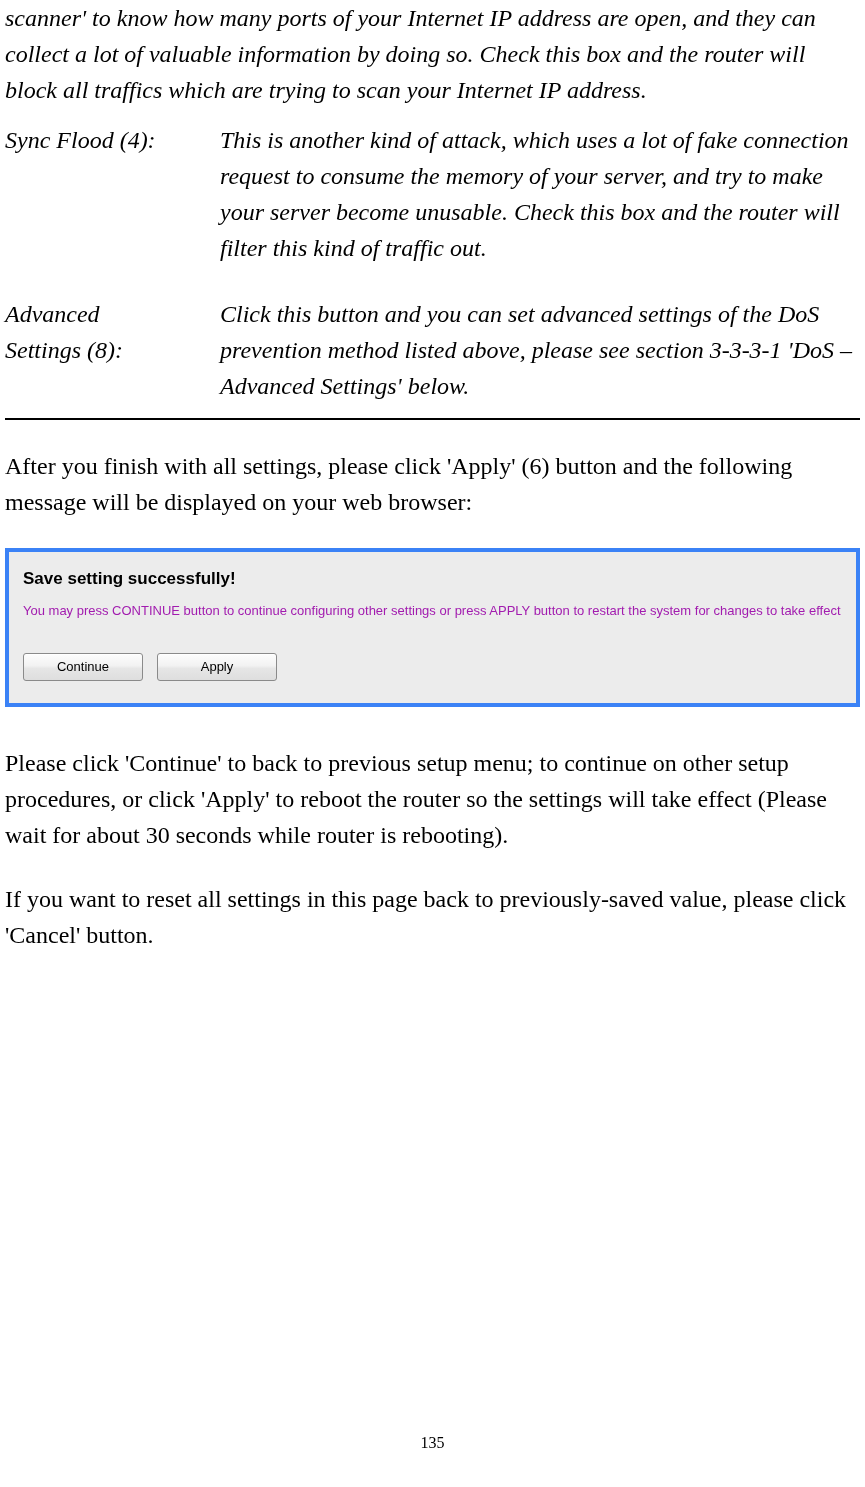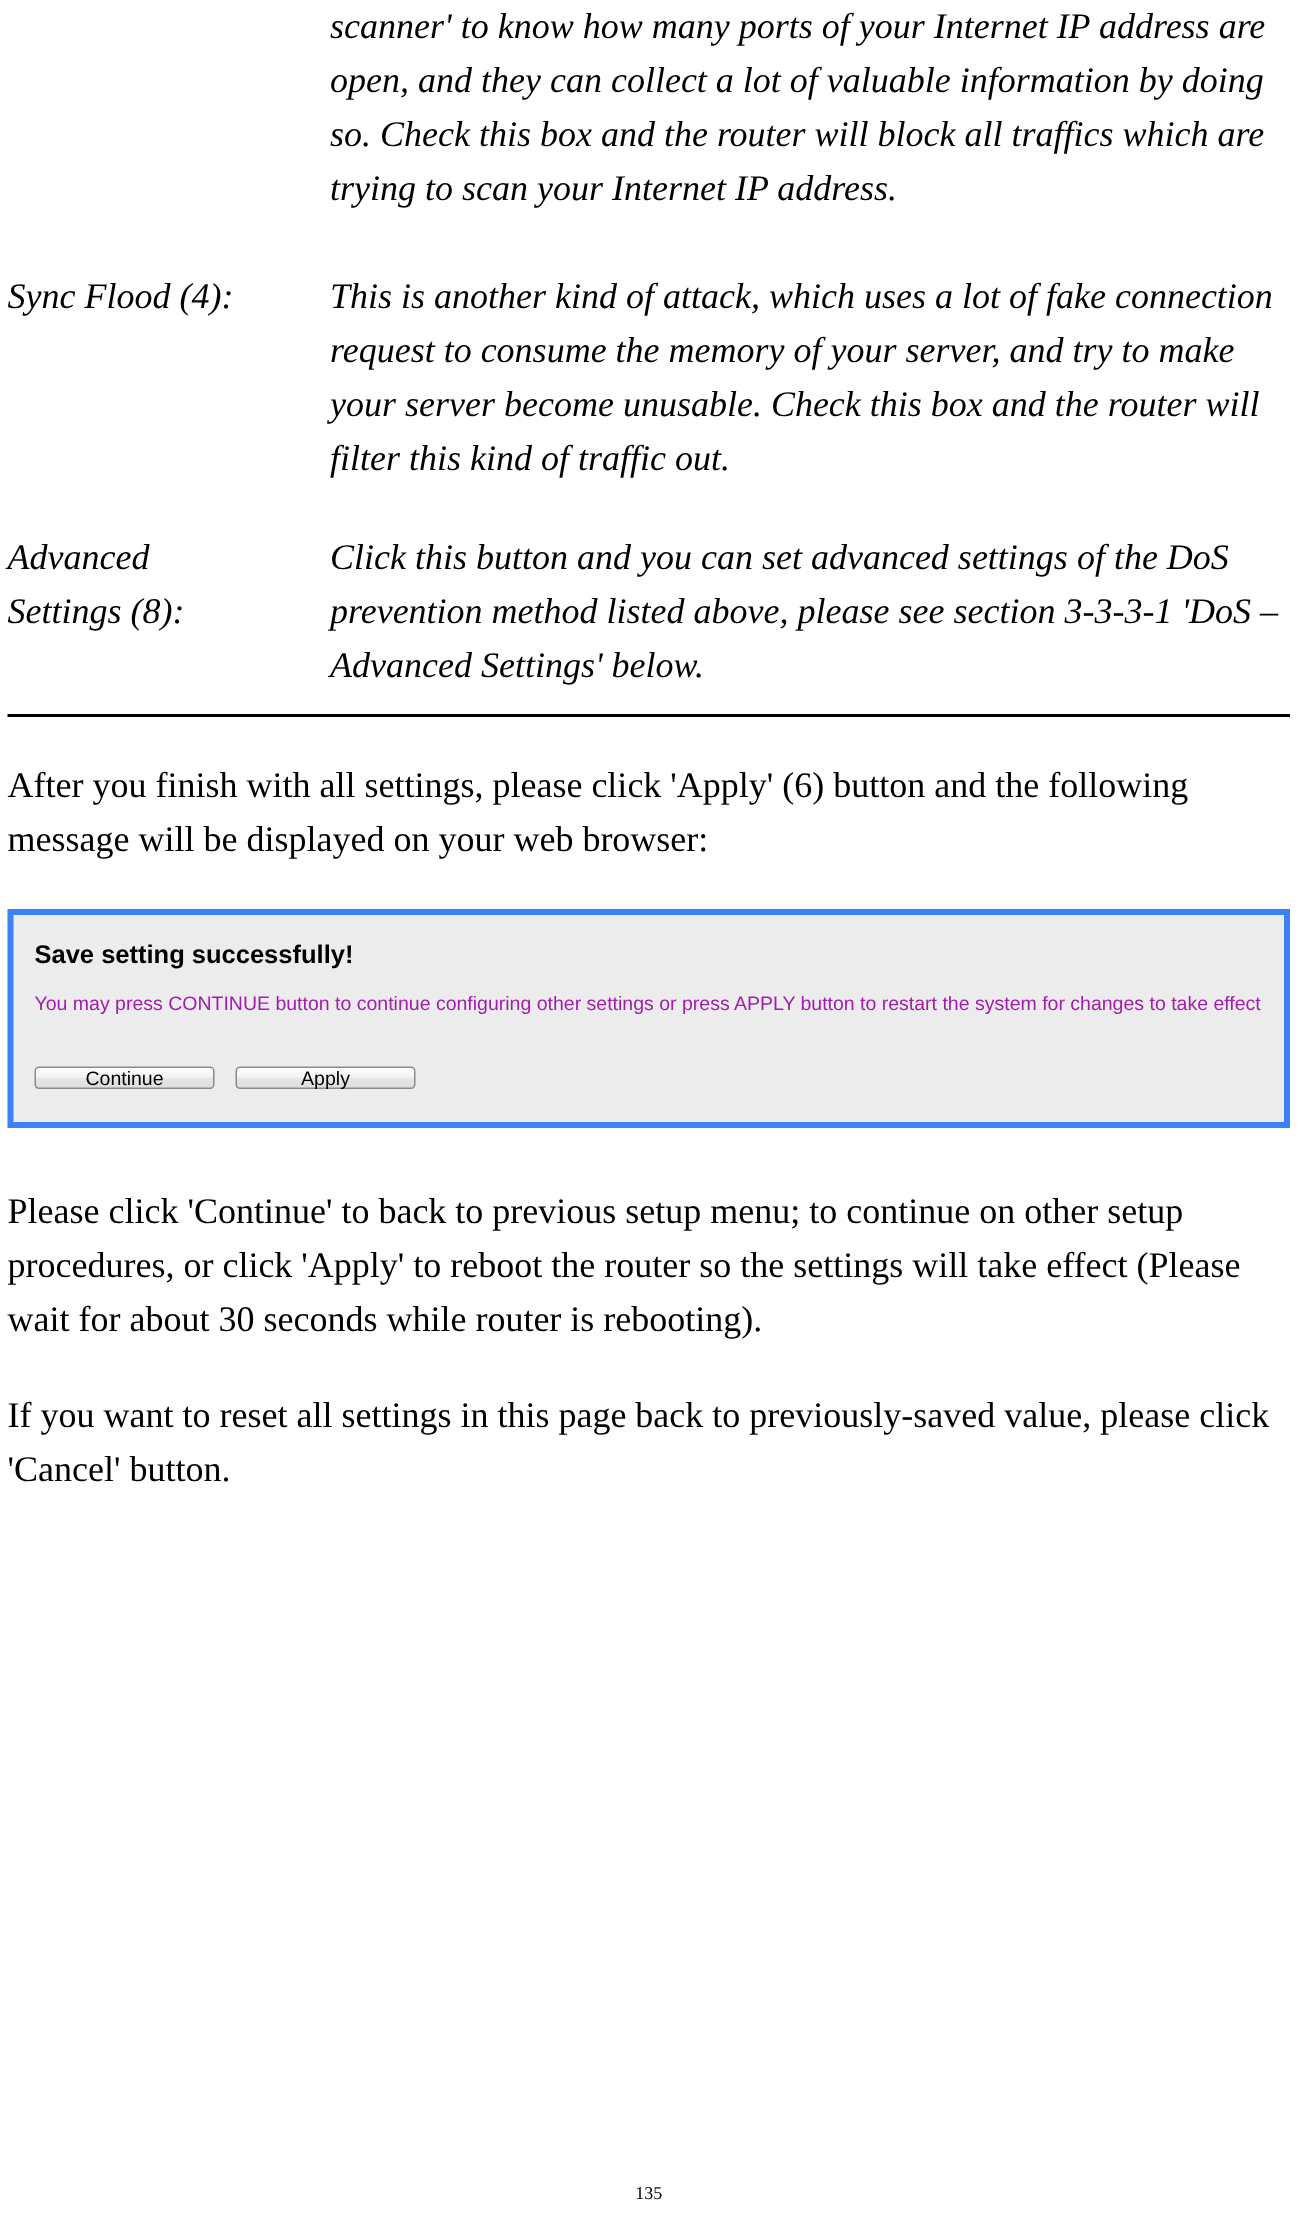--- a/index.html
+++ b/index.html
@@ -20,21 +20,22 @@
     }
     .defs-table {
       width: 100%;
       margin-bottom: 10px;
     }
     .defs-row {
       display: flex;
       margin-bottom: 30px;
     }
     .defs-row.first {
-      margin-bottom: 36px;
+      margin-bottom: 14px;
+      flex-direction: column;
     }
     .defs-row.last {
       margin-bottom: 0;
       padding-bottom: 4px;
     }
     .defs-label {
       width: 215px;
       flex-shrink: 0;
       font-style: italic;
     }
@@ -69,39 +70,39 @@
       color: #a21caf;
       margin-bottom: 34px;
       line-height: 1.35;
     }
     .btn-row {
       display: flex;
       gap: 14px;
     }
     .ui-button {
       width: 120px;
-      height: 15px;
+      height: 28px;
       background: linear-gradient(#fdfdfd, #f2f2f2 45%, #e6e6e6 55%, #dedede);
       border: 1px solid #8a8a8a;
       border-radius: 3px;
       font-family: Arial, Helvetica, sans-serif;
       font-size: 13px;
       color: #000;
       display: flex;
       align-items: center;
       justify-content: center;
       box-shadow: inset 0 1px 0 #fff;
     }
     .page-number {
       position: absolute;
-      bottom: 16px;
+      bottom: 32px;
       left: 0;
       width: 100%;
       text-align: center;
-      font-size: 12px;
+      font-size: 16px;
     }
   </style>
 </head>
 <body>
 
 <div class="defs-table">
 
   <div class="defs-row first">
     <div class="defs-label"></div>
     <div class="defs-desc">scanner' to know how many ports of your Internet IP address are open, and they can collect a lot of valuable information by doing so. Check this box and the router will block all traffics which are trying to scan your Internet IP address.</div>

